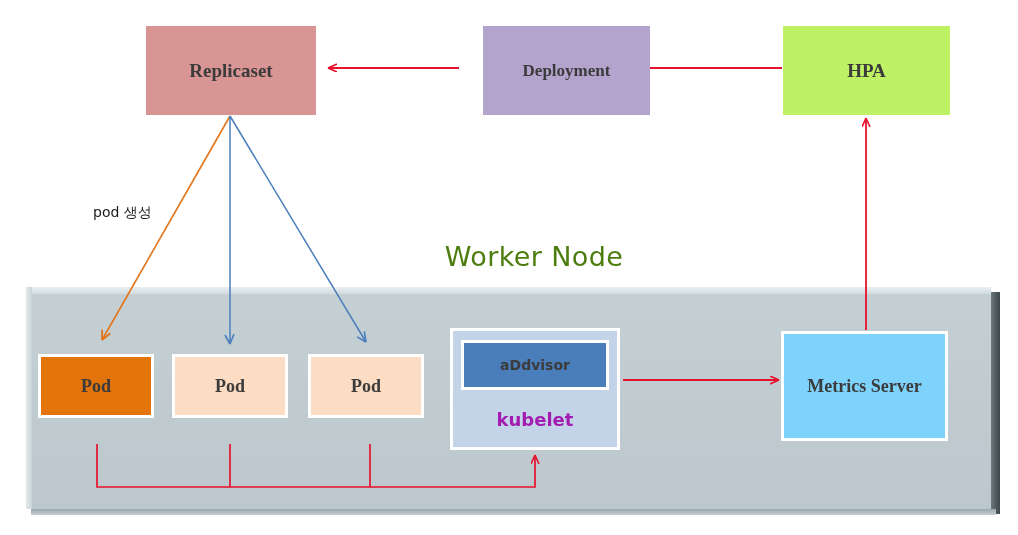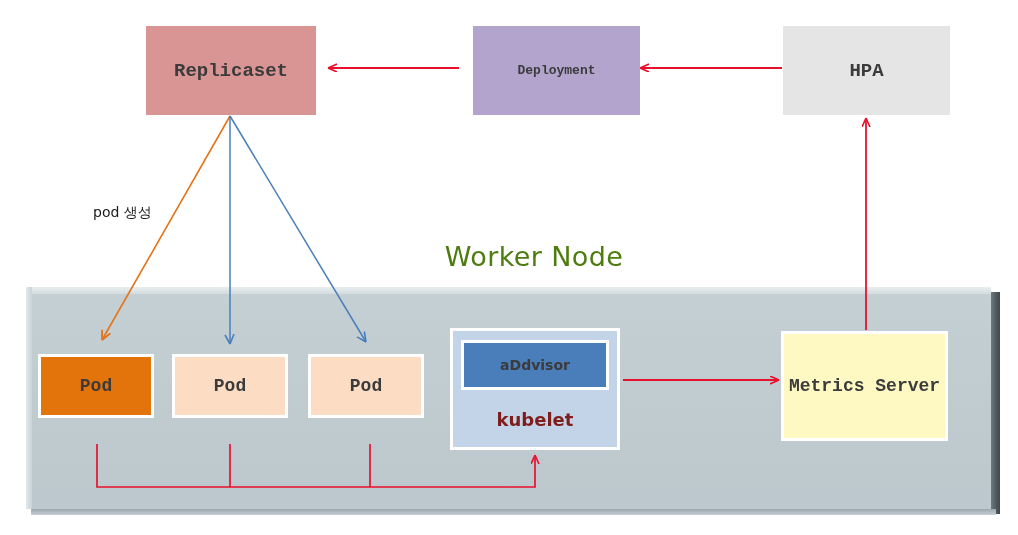--- a/index.html
+++ b/index.html
@@ -87,35 +87,35 @@
   
   .node {
     position: absolute;
     box-sizing: border-box;
     display: flex;
     align-items: center;
     justify-content: center;
     text-align: center;
     color: #3b3b3b;
     font-weight: bold;
-    font-family: Liberation Mono, monospace;
+    font-family: Liberation Serif, serif;
   }
   .node-replicaset {
     left: 146px; top: 26px; width: 170px; height: 89px;
     background: #d99494;
     font-size: 19px;
   }
   .node-deployment {
-    left: 473px; top: 26px; width: 167px; height: 89px;
+    left: 483px; top: 26px; width: 167px; height: 89px;
     background: #b3a4cd;
-    font-size: 13px;
+    font-size: 17px;
   }
   .node-hpa {
     left: 783px; top: 26px; width: 167px; height: 89px;
-    background: #e5e5e5;
+    background: #bef264;
     font-size: 19px;
   }
   .pod {
     width: 116px; height: 64px;
     top: 354px;
     border: 3px solid #ffffff;
     font-size: 18px;
   }
   .pod-1 { left: 38px;  background: #e3740c; }
   .pod-2 { left: 172px; background: #fcdcc2; }
@@ -142,28 +142,28 @@
     color: #3b3b3b;
     font-size: 14px;
     font-weight: bold;
     font-family: "DejaVu Sans", sans-serif;
   }
   .kubelet-label {
     position: absolute;
     left: 450px; top: 409px;
     width: 170px;
     text-align: center;
-    color: #7f1d1d;
+    color: #a21caf;
     font-size: 18px;
     font-weight: bold;
     font-family: "DejaVu Sans", sans-serif;
   }
   .node-metrics {
     left: 781px; top: 331px; width: 167px; height: 110px;
-    background: #fef9c3;
+    background: #7dd3fc;
     border: 3px solid #ffffff;
     font-size: 18px;
   }
   
   .edge-label {
     position: absolute;
     left: 93px;
     top: 204px;
     font-family: "DejaVu Sans", sans-serif;
     font-size: 14px;

